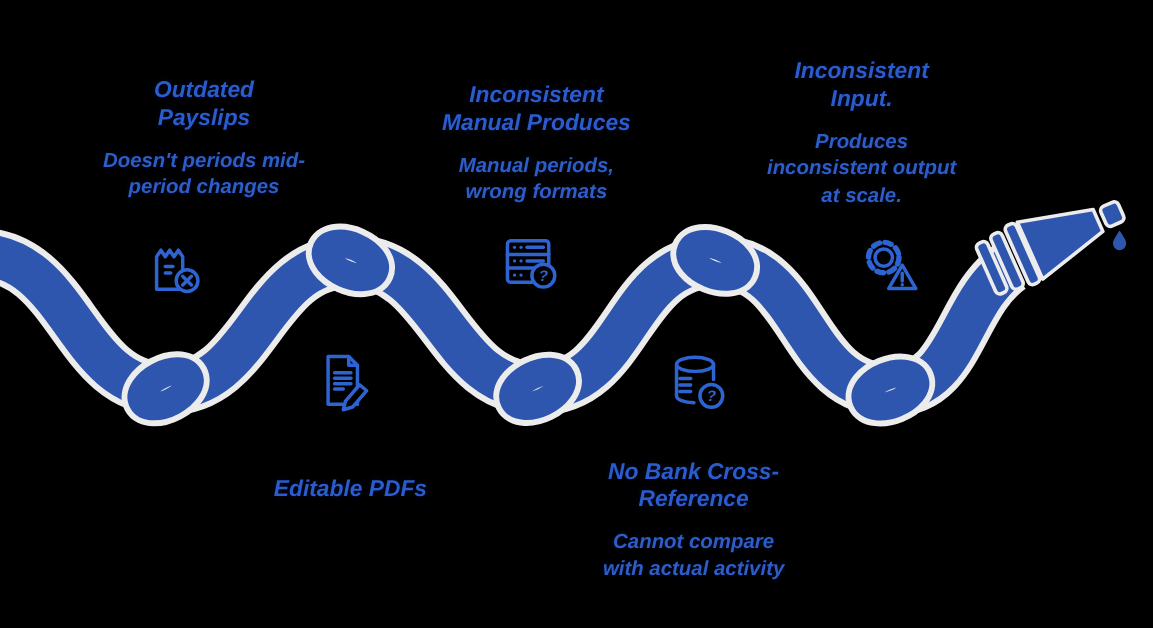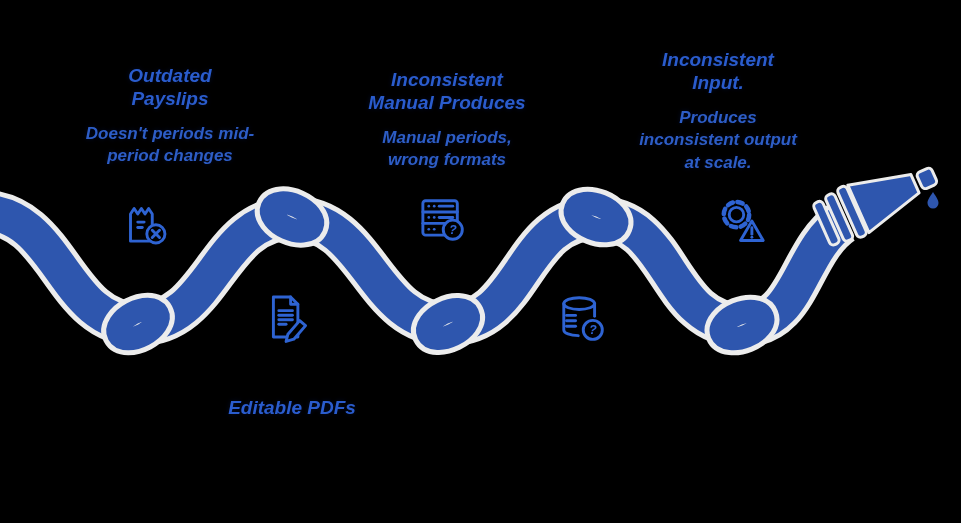--- a/index.html
+++ b/index.html
@@ -76,20 +76,24 @@
 
   <div class="stage" style="left:192px;top:396px;width:200px">
     <div class="stage-title" style="max-width:200px">Editable PDFs</div>
   </div>
 
   <div class="stage" style="left:347px;top:68px;width:200px">
     <div class="stage-title" style="max-width:176px">Inconsistent Manual Produces</div>
     <div class="stage-subtitle" style="max-width:162px">Manual periods, wrong formats</div>
   </div>
 
+  <div class="stage" style="left:478px;top:382px;width:200px">
+    <div class="stage-title" style="max-width:166px">No Bank Cross-Reference</div>
+    <div class="stage-subtitle" style="max-width:172px">Cannot compare with actual activity</div>
+  </div>
 
   <div class="stage" style="left:618px;top:48px;width:200px">
     <div class="stage-title" style="max-width:150px">Inconsistent Input.</div>
     <div class="stage-subtitle" style="max-width:158px">Produces inconsistent output at scale.</div>
   </div>
 
   <div class="stage-icon" style="left:116px;top:194px">
     <svg viewBox="0 0 64 64" fill="none" stroke="#2e63d2" stroke-width="3.2" stroke-linecap="round" stroke-linejoin="round">
       <path d="M16 22 l4 -6 4 6 4 -6 4 6 4 -6 4 6 v30 H16 Z"></path>
       <path d="M24 31 h7"></path>

